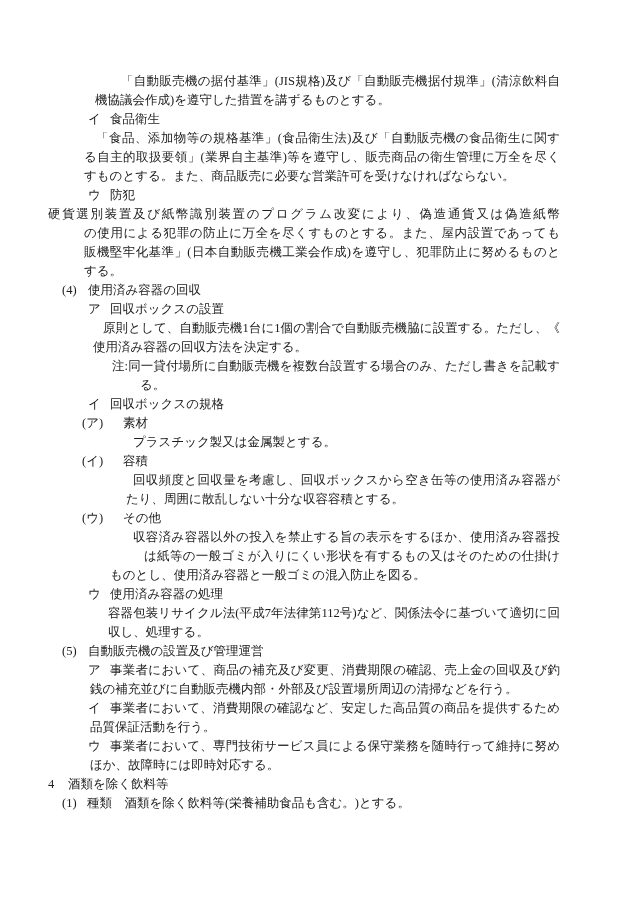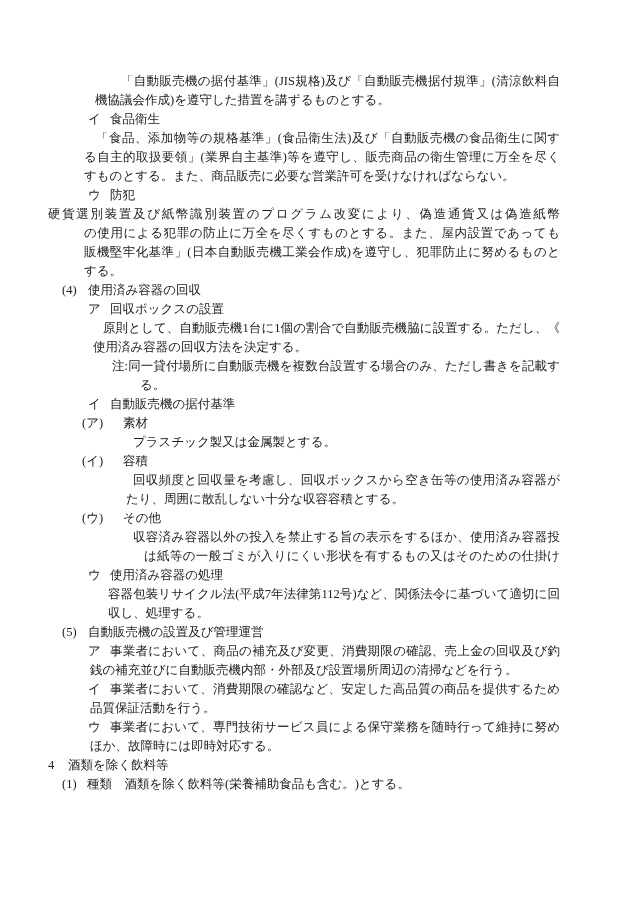--- a/index.html
+++ b/index.html
@@ -55,21 +55,21 @@
     <span class="lbl" style="width:22px">ア</span>
     <span class="txt">回収ボックスの設置</span>
   </div>
   <div class="line j" style="margin-left:55px">原則として、自動販売機1台に1個の割合で自動販売機脇に設置する。ただし、《 物</div>
   <div class="line" style="margin-left:45px">使用済み容器の回収方法を決定する。</div>
   <div class="line j" style="margin-left:64px">注:同一貸付場所に自動販売機を複数台設置する場合のみ、ただし書きを記載す</div>
   <div class="line" style="margin-left:92px">る。</div>
 
   <div class="line flexline" style="margin-left:40px">
     <span class="lbl" style="width:22px">イ</span>
-    <span class="txt">自動販売機の据付基準</span>
+    <span class="txt">回収ボックスの規格</span>
   </div>
 
   <div class="line flexline" style="margin-left:34px">
     <span class="lbl" style="width:41px">(ア)</span>
     <span class="txt">素材</span>
   </div>
   <div class="line" style="margin-left:85px">プラスチック製又は金属製とする。</div>
 
   <div class="line flexline" style="margin-left:34px">
     <span class="lbl" style="width:41px">(イ)</span>
@@ -77,20 +77,21 @@
   </div>
   <div class="line j" style="margin-left:85px">回収頻度と回収量を考慮し、回収ボックスから空き缶等の使用済み容器が溢れ</div>
   <div class="line" style="margin-left:78px">たり、周囲に散乱しない十分な収容容積とする。</div>
 
   <div class="line flexline" style="margin-left:34px">
     <span class="lbl" style="width:41px">(ウ)</span>
     <span class="txt">その他</span>
   </div>
   <div class="line j" style="margin-left:85px">収容済み容器以外の投入を禁止する旨の表示をするほか、使用済み容器投入口</div>
   <div class="line j" style="margin-left:96px">は紙等の一般ゴミが入りにくい形状を有するもの又はそのための仕掛けのある</div>
+  <div class="line" style="margin-left:62px">ものとし、使用済み容器と一般ゴミの混入防止を図る。</div>
 
   <div class="line flexline" style="margin-left:40px">
     <span class="lbl" style="width:22px">ウ</span>
     <span class="txt">使用済み容器の処理</span>
   </div>
   <div class="line j" style="margin-left:60px">容器包装リサイクル法(平成7年法律第112号)など、関係法令に基づいて適切に回</div>
   <div class="line" style="margin-left:60px">収し、処理する。</div>
 
   <div class="line flexline" style="margin-left:14px">
     <span class="lbl" style="width:26px">(5)</span>

